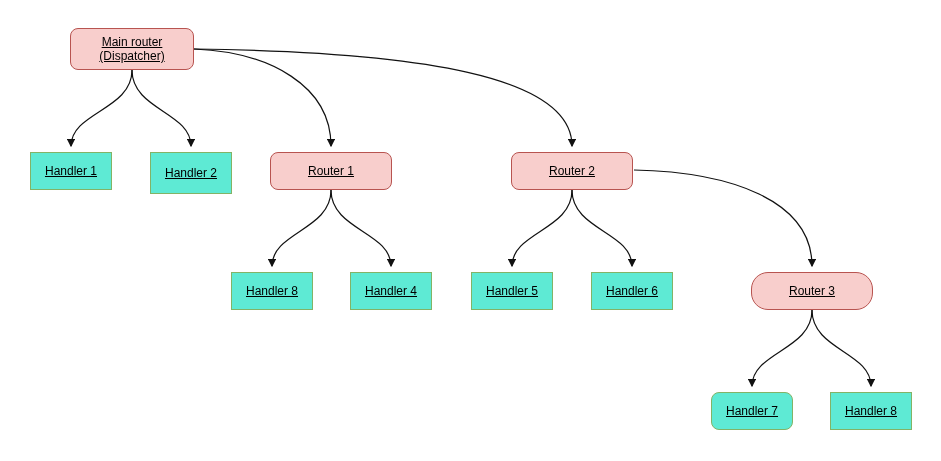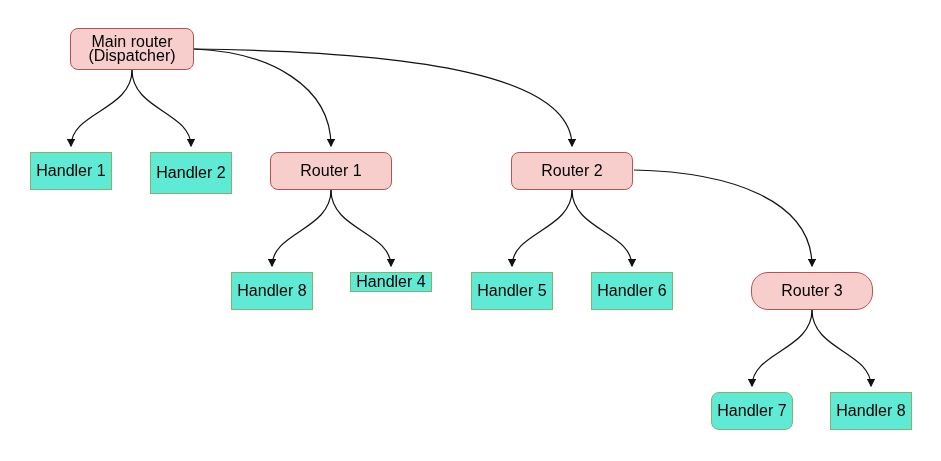--- a/index.html
+++ b/index.html
@@ -23,24 +23,25 @@
     height: 461px;
     pointer-events: none;
   }
   .node {
     position: absolute;
     box-sizing: border-box;
     display: flex;
     align-items: center;
     justify-content: center;
     text-align: center;
-    font-size: 16px;
+    font-size: 12px;
     line-height: 14px;
     color: #000000;
     white-space: pre-line;
+    text-decoration: underline;
   }
   .node-router {
     background: #f8cecc;
     border: 1px solid #b85450;
     border-radius: 8px;
   }
   .node-handler {
     background: #5eead4;
     border: 1px solid #82b366;
     border-radius: 0px;
@@ -77,21 +78,21 @@
   </svg>
 
   <div id="nodes-layer">
       <div class="node node-router" style="left: 70px; top: 28px; width: 124px; height: 42px;"><span class="node-label">Main router
 (Dispatcher)</span></div>
       <div class="node node-handler" style="left: 30px; top: 152px; width: 82px; height: 38px;"><span class="node-label">Handler 1</span></div>
       <div class="node node-handler" style="left: 150px; top: 152px; width: 82px; height: 42px;"><span class="node-label">Handler 2</span></div>
       <div class="node node-router" style="left: 270px; top: 152px; width: 122px; height: 38px;"><span class="node-label">Router 1</span></div>
       <div class="node node-router" style="left: 511px; top: 152px; width: 122px; height: 38px;"><span class="node-label">Router 2</span></div>
       <div class="node node-handler" style="left: 231px; top: 272px; width: 82px; height: 38px;"><span class="node-label">Handler 8</span></div>
-      <div class="node node-handler" style="left: 350px; top: 272px; width: 82px; height: 20px;"><span class="node-label">Handler 4</span></div>
+      <div class="node node-handler" style="left: 350px; top: 272px; width: 82px; height: 38px;"><span class="node-label">Handler 4</span></div>
       <div class="node node-handler" style="left: 471px; top: 272px; width: 82px; height: 38px;"><span class="node-label">Handler 5</span></div>
       <div class="node node-handler" style="left: 591px; top: 272px; width: 82px; height: 38px;"><span class="node-label">Handler 6</span></div>
       <div class="node node-router" style="left: 751px; top: 272px; width: 122px; height: 38px; border-radius: 17px;"><span class="node-label">Router 3</span></div>
       <div class="node node-handler" style="left: 711px; top: 392px; width: 82px; height: 38px; border-radius: 8px;"><span class="node-label">Handler 7</span></div>
       <div class="node node-handler" style="left: 830px; top: 392px; width: 82px; height: 38px;"><span class="node-label">Handler 8</span></div>
     </div>
 
 </div>
 
 </body></html>

